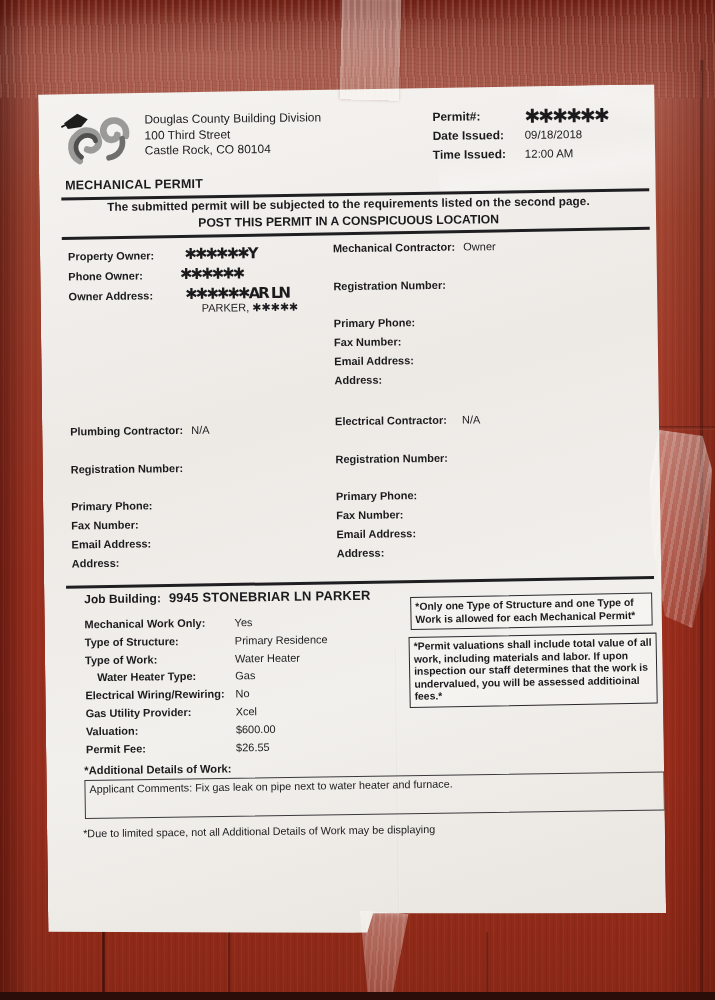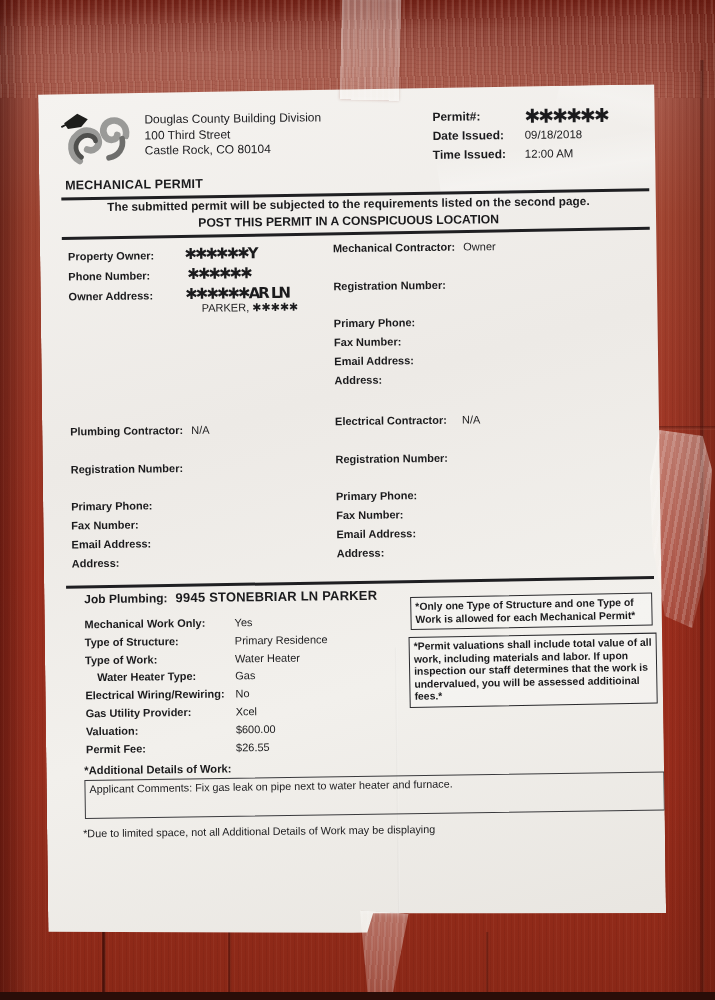--- a/index.html
+++ b/index.html
@@ -165,21 +165,21 @@
     <div class="abs rule rule-2"></div>
 
     <div class="abs contacts contacts-1">
       <div class="col-l owner-col">
         <p class="frow">
           <span class="flabel">Property Owner:</span>
           <span style="display:inline-block;width:24px;"></span>
           <span class="redact redact-md">✱✱✱✱✱✱Y</span>
         </p>
         <p class="frow">
-          <span class="flabel">Phone Number:</span>
+          <span class="flabel">Phone Owner:</span>
           <span style="display:inline-block;width:31px;"></span>
           <span class="redact redact-md">✱✱✱✱✱✱</span>
         </p>
         <p class="frow">
           <span class="flabel">Owner Address:</span>
           <span style="display:inline-block;width:26px;"></span>
           <span class="redact redact-md">✱✱✱✱✱✱AR LN</span><br>
           <span class="addr2" style="padding-left:133px;">PARKER, ✱✱✱✱✱</span>
         </p>
       </div>
@@ -217,21 +217,21 @@
         <p class="frow flabel">Primary Phone:</p>
         <p class="frow flabel">Fax Number:</p>
         <p class="frow flabel">Email Address:</p>
         <p class="frow flabel">Address:</p>
       </div>
     </div>
 
     <div class="abs rule rule-3"></div>
 
     <div class="abs job-address">
-      <span>Job Plumbing:</span><span class="jav">9945 STONEBRIAR LN PARKER</span>
+      <span>Job Building:</span><span class="jav">9945 STONEBRIAR LN PARKER</span>
     </div>
 
     <div class="abs job-grid">
       <div class="job-row">
         <span class="jlabel">Mechanical Work Only:</span>
         <span class="jvalue">Yes</span>
       </div>
       <div class="job-row">
         <span class="jlabel">Type of Structure:</span>
         <span class="jvalue">Primary Residence</span>

